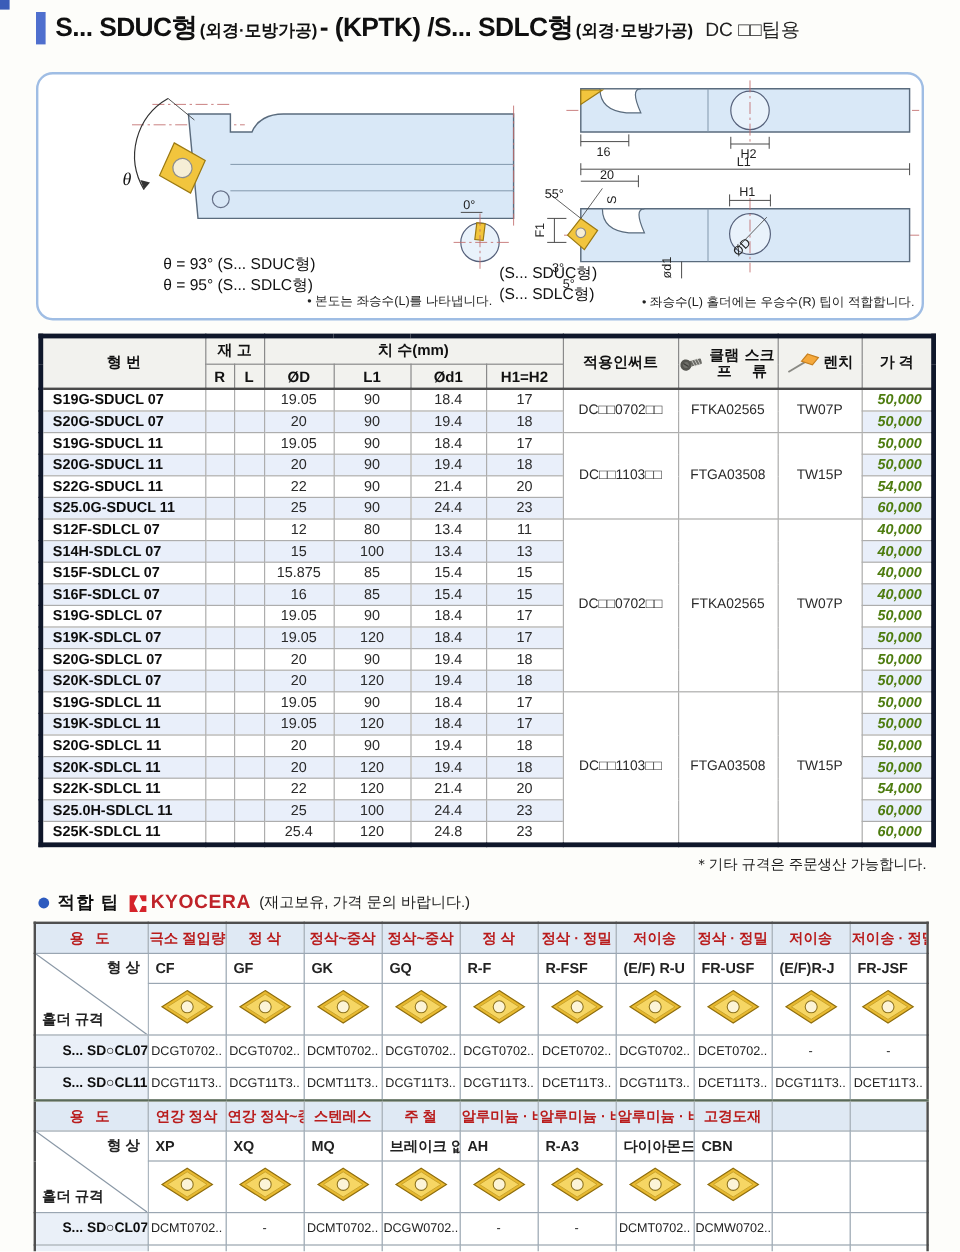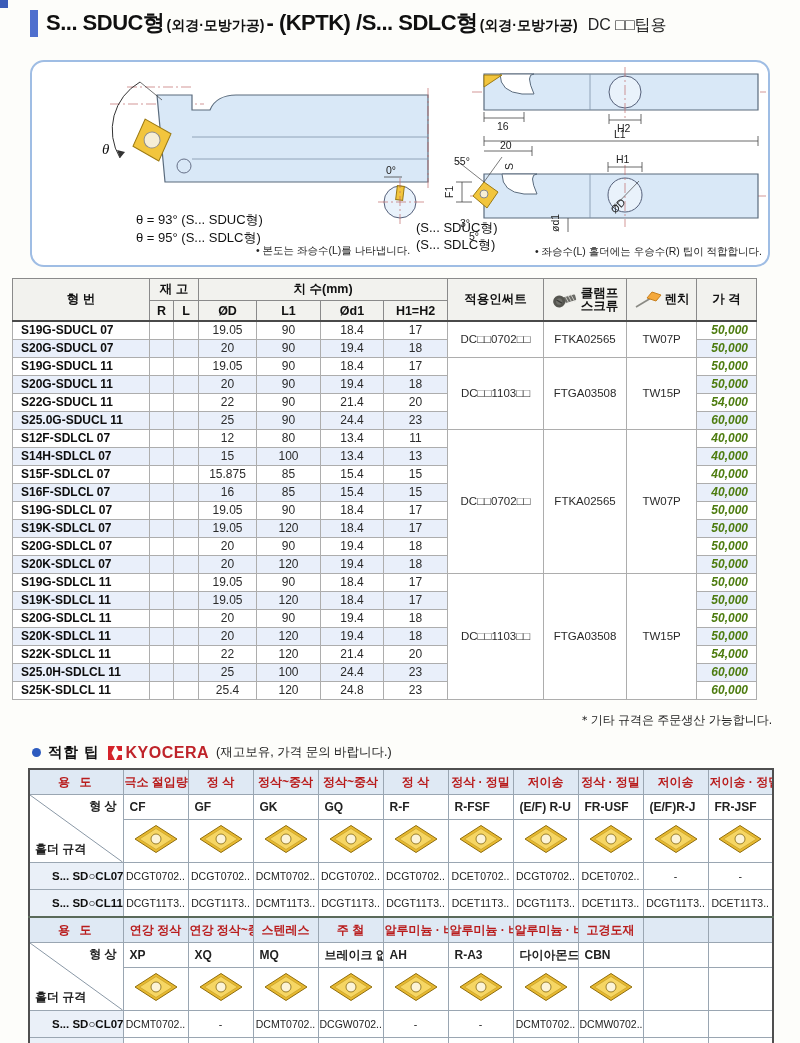--- a/index.html
+++ b/index.html
@@ -20,36 +20,36 @@
   .diag-svg{position:absolute;left:0;top:0;}
   .bl{fill:#d9e8f7;stroke:#5a6b7d;stroke-width:1.2;}
   .cl{stroke:#c06a6a;stroke-width:0.7;stroke-dasharray:10 3 2 3;fill:none;}
   .il{stroke:#7d93a8;stroke-width:0.8;}
   .dim{stroke:#444;stroke-width:0.8;}
   .tn{font:10.5px "Liberation Sans",sans-serif;fill:#222;}
   .tt{font:13px "Liberation Sans",sans-serif;fill:#111;}
   .th{font:italic 15px "Liberation Serif",serif;fill:#111;}
 
   
-  #main-table{position:absolute;left:12px;top:278px;width:744px;border-collapse:collapse;
-              table-layout:fixed;border:1px solid #0f172a;font-size:12px;padding-left:46px;}
+  #main-table{position:absolute;left:32px;top:278px;width:744px;border-collapse:collapse;
+              table-layout:fixed;border:4px solid #0f172a;font-size:12px;padding-left:46px;}
   #main-table th{border:1px solid #8a8a8a;background:#f2f2ee;font-weight:bold;
                  font-size:12.5px;color:#111;padding:0;}
   #main-table thead tr:first-child th{height:21px;}
   #main-table thead tr:last-child th{height:19px;}
   #main-table thead{border-bottom:2px solid #4a4a4a;}
   #main-table td{border:1px solid #adadad;height:17px;line-height:17px;padding:0 3px;
                  text-align:center;color:#2a2a2a;background:#fff;overflow:hidden;white-space:nowrap;}
   #main-table tr.alt td{background:#e9effa;}
   #main-table td.model{text-align:left;font-weight:bold;padding-left:8px;color:#0d0d0d;}
   #main-table td.price{text-align:right;font-weight:bold;font-style:italic;padding-right:8px;color:#4d7c0f;}
   #main-table td.grp{background:#fff;font-size:11.5px;}
   #main-table tr.gstart td{border-top:1.5px solid #5a5a5a;}
   .hdr-ico-wrap{display:flex;align-items:center;justify-content:center;gap:3px;}
-  .hdr-2line{display:flex;flex-direction:column;line-height:13px;text-align:left;}
+  .hdr-2line{display:flex;flex-direction:row;line-height:13px;text-align:center;}
 
   .footnote{position:absolute;right:28px;top:712px;font-size:12px;color:#1c1c1c;}
 
   
   .tips-header{position:absolute;left:32px;top:743px;display:flex;align-items:center;gap:7px;white-space:nowrap;}
   .bullet{width:9px;height:9px;border-radius:50%;background:#2d5bbf;}
   .tips-label{font-size:14.5px;font-weight:bold;color:#101010;letter-spacing:1px;}
   .brand-wrap{display:flex;align-items:center;gap:3px;}
   .brand{color:#bf2329;font-weight:bold;font-size:16px;letter-spacing:0.5px;text-align:center;}
   .brand-note{font-size:12.5px;color:#1a1a1a;}

